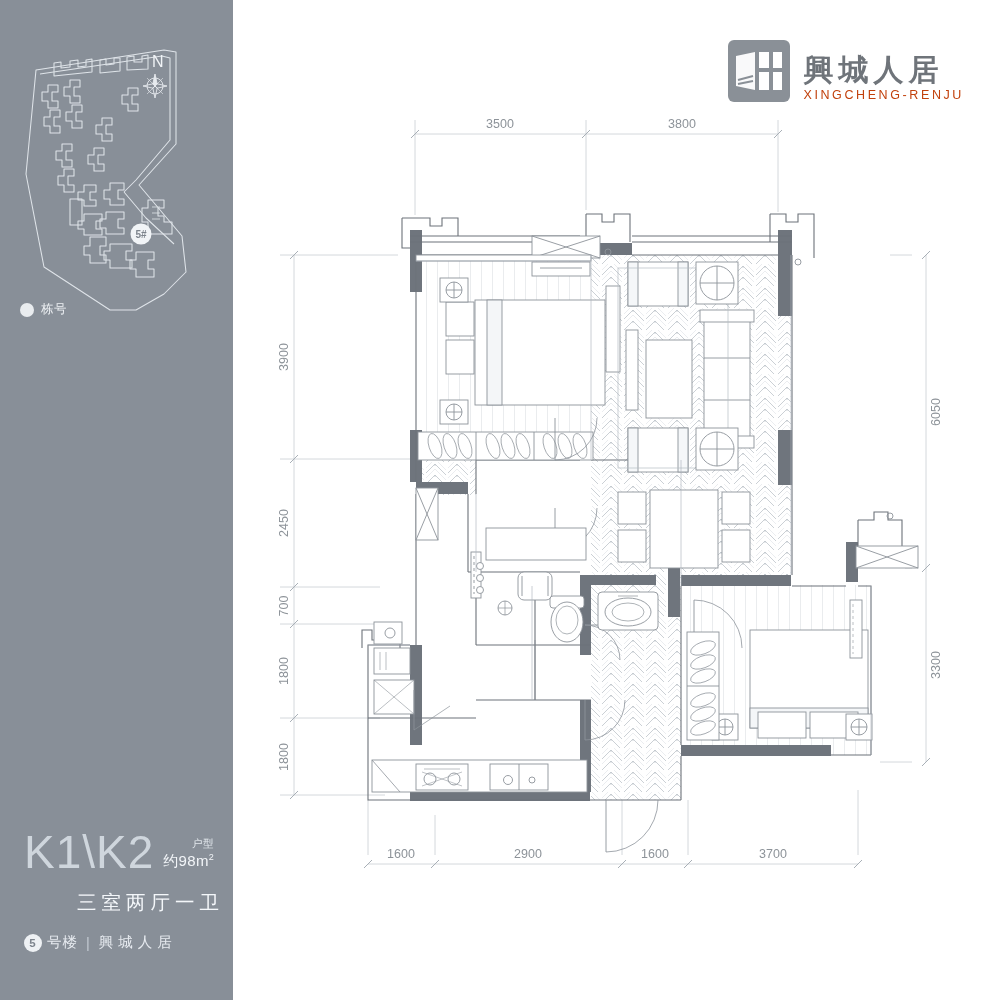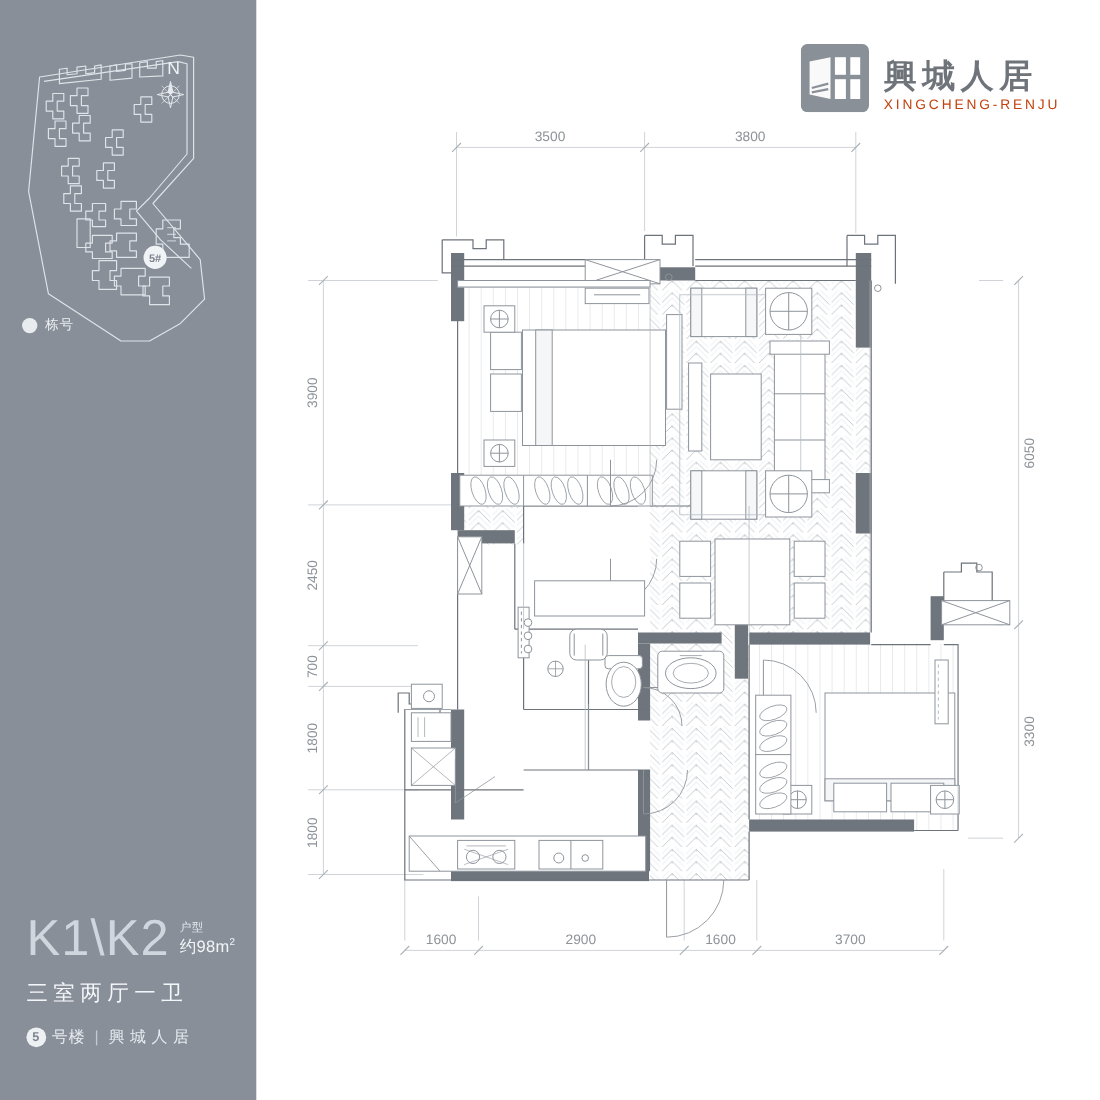--- a/index.html
+++ b/index.html
@@ -8,28 +8,28 @@
 
   #root { position:relative; width:1000px; height:1000px; background:#ffffff; }
 
   
   .sidebar { position:absolute; left:0; top:0; width:233px; height:1000px;
     background:#888f98; }
 
   .sitemap-wrap { position:absolute; left:14px; top:22px; width:205px; height:290px; }
   .sitemap-wrap svg { display:block; }
 
-  .legend { position:absolute; left:20px; top:287px; display:flex;
+  .legend { position:absolute; left:20px; top:301px; display:flex;
     align-items:center; gap:7px; }
   .legend-dot { width:14px; height:14px; border-radius:50%;
     background:#e9ecef; display:block; }
   .legend-label { color:#eef1f4; font-size:12.5px; letter-spacing:.5px; }
 
   
-  .titleblock { position:absolute; left:24px; bottom:48px; width:200px; }
+  .titleblock { position:absolute; left:24px; bottom:48px; width:200px;text-align:right; }
   .tb-row1 { display:flex; align-items:flex-end; gap:9px; }
   .tb-code { font-size:46px; line-height:.96; color:#cfd6dd; font-weight:300;
     letter-spacing:1px; font-family:"Liberation Sans",sans-serif; }
   .tb-meta { padding-bottom:4px; }
   .tb-meta-1 { font-size:10.5px; color:#e3e8ed; letter-spacing:.5px; line-height:1.35; }
   .tb-meta-2 { font-size:15px; color:#f2f5f8; letter-spacing:.3px; line-height:1.3; }
   .tb-meta-2 sup { font-size:9px; vertical-align:super; }
   .tb-rooms { margin-top:15px; font-size:19.5px; color:#f4f7fa;
     letter-spacing:5px; font-weight:400; }
   .tb-bldg { margin-top:17px; display:flex; align-items:center; gap:5px;

